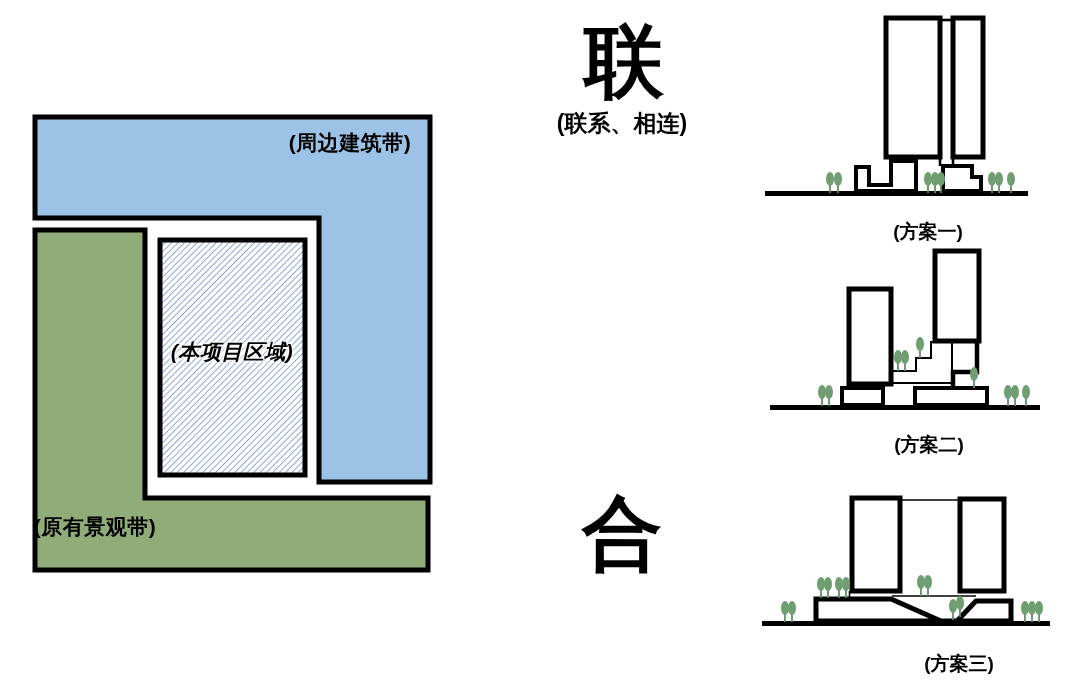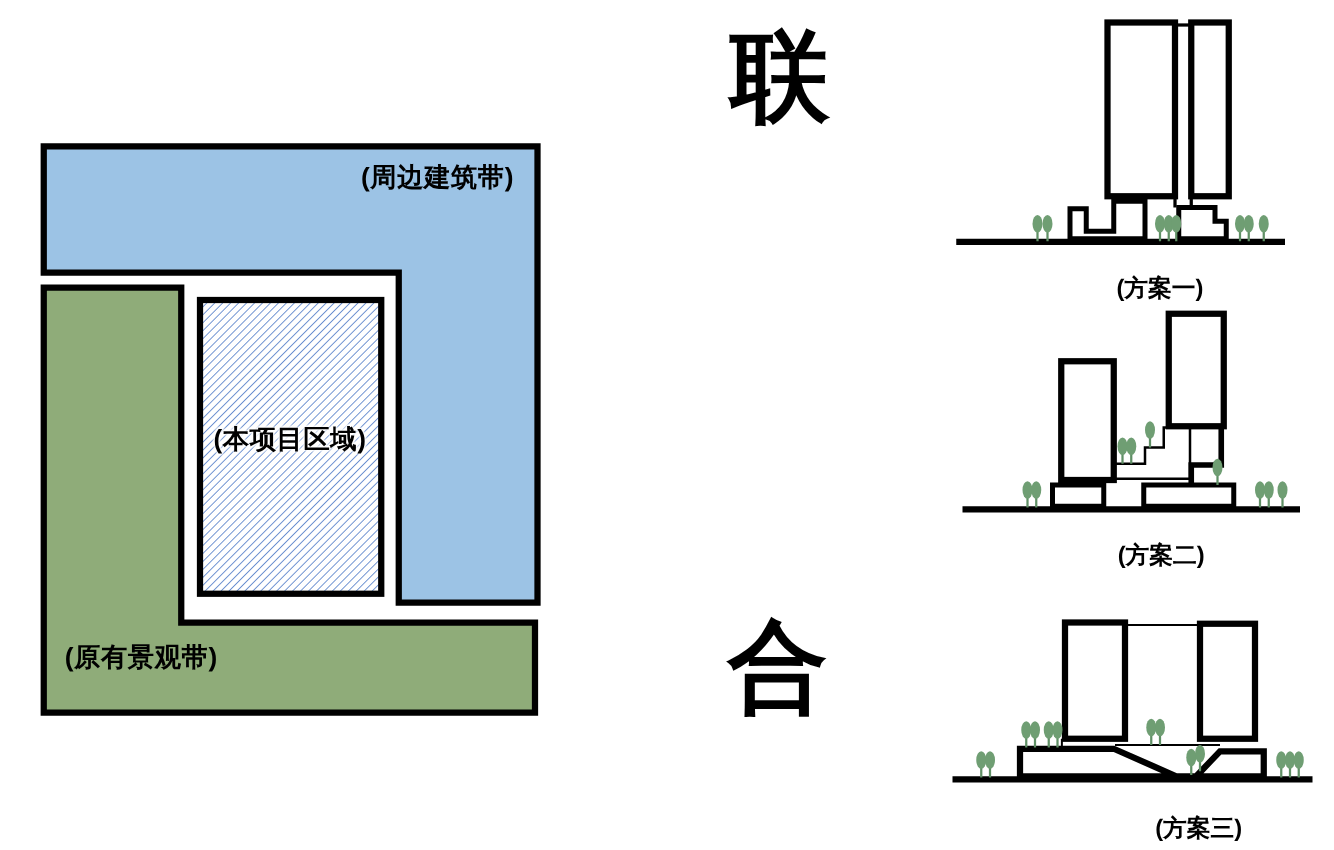--- a/index.html
+++ b/index.html
@@ -14,21 +14,21 @@
   #canvas{
     position:relative;width:1067px;height:680px;background:#ffffff;overflow:hidden;
     font-family:"Liberation Sans","DejaVu Sans",sans-serif;color:var(--ink);
   }
   #drawing{position:absolute;left:0;top:0;}
   .label{
     position:absolute;transform:translateX(-50%);white-space:nowrap;
     font-weight:bold;color:var(--ink);line-height:1;
   }
   .site-label{font-size:21px;letter-spacing:0.5px;}
-  .on-hatch{text-shadow:0 0 2px #fff,0 0 4px #fff,1px 1px 2px #fff,-1px -1px 2px #fff;}
+  .on-hatch{text-shadow:0 0 2px #fff,0 0 4px #fff,1px 1px 2px #fff,-1px -1px 2px #fff;font-style:italic;}
   .concept-char{font-size:80px;font-weight:900;}
   .concept-sub{font-size:23px;}
   .scheme-label{font-size:19px;margin-top:14px;}
   
   .blue-band{fill:var(--band-blue);stroke:var(--ink);stroke-width:5;stroke-linejoin:miter;}
   .green-band{fill:var(--band-green);stroke:var(--ink);stroke-width:5;stroke-linejoin:miter;}
   .hatch-rect{fill:url(#hatch);stroke:var(--ink);stroke-width:5;}
   .hatch-line{stroke:var(--hatch-blue);stroke-width:1.2;}
   .thick{fill:#fff;stroke:var(--ink);stroke-width:5;stroke-linejoin:miter;}
   .thick4{fill:#fff;stroke:var(--ink);stroke-width:4;stroke-linejoin:miter;}
@@ -128,24 +128,25 @@
         <use href="#tree" x="1032" y="622"></use>
         <use href="#tree" x="1039" y="622"></use>
       </g>
     </g>
   </svg>
 
   <div class="label site-label" style="left:350px;top:132px;text-align:center;">(周边建筑带)</div>
 
   <div class="label site-label on-hatch" style="left:232px;top:341px;">(本项目区域)</div>
 
-  <div class="label site-label" style="left:113px;top:516px;">(原有景观带)</div>
+  <div class="label site-label" style="left:95px;top:516px;">(原有景观带)</div>
 
   <div class="label concept-char" style="left:624px;top:22px;">联</div>
 
+  <div class="label concept-sub" style="left:622px;top:112px;">(联系、相连)</div>
 
   <div class="label scheme-label" style="left:928px;top:208px;">(方案一)</div>
 
   <div class="label scheme-label" style="left:929px;top:421px;">(方案二)</div>
 
   <div class="label concept-char" style="left:622px;top:494px;">合</div>
 
 
   <div class="label scheme-label" style="left:959px;top:640px;">(方案三)</div>
 </div>

